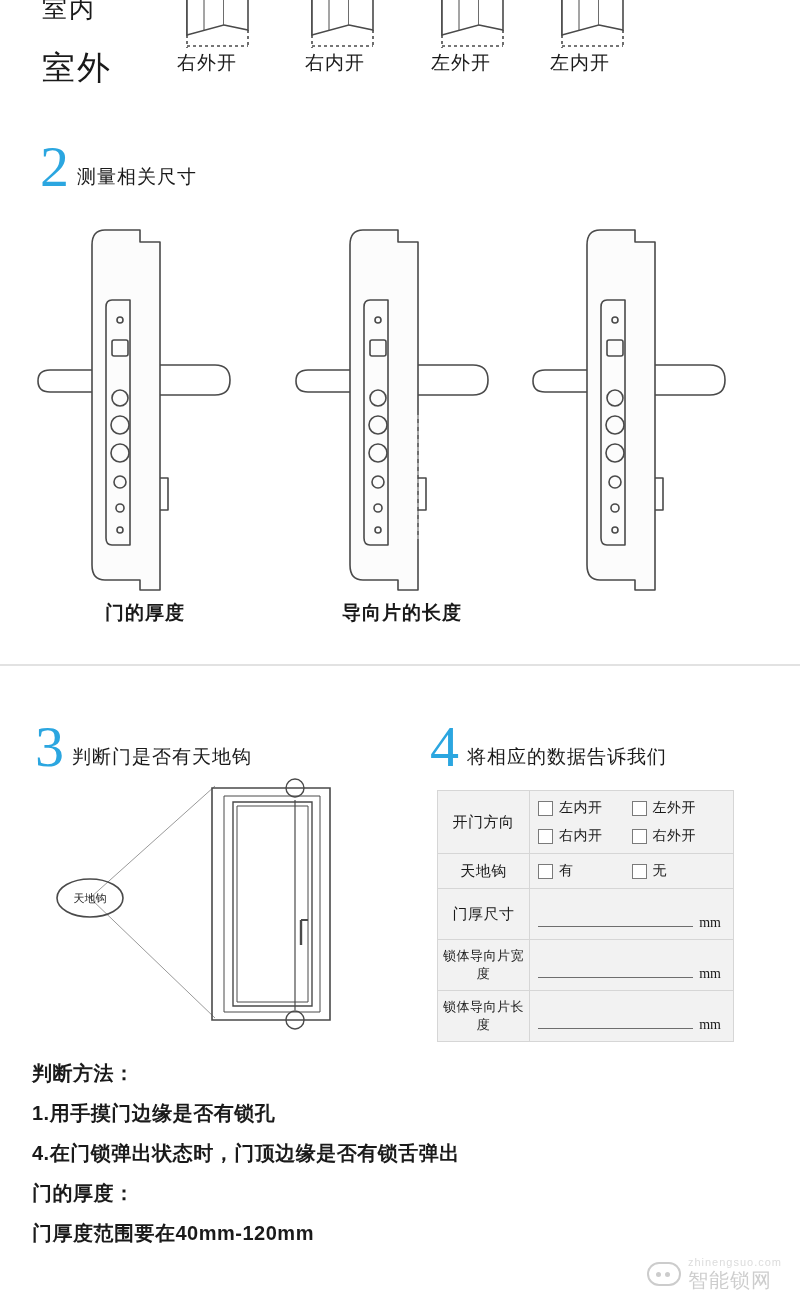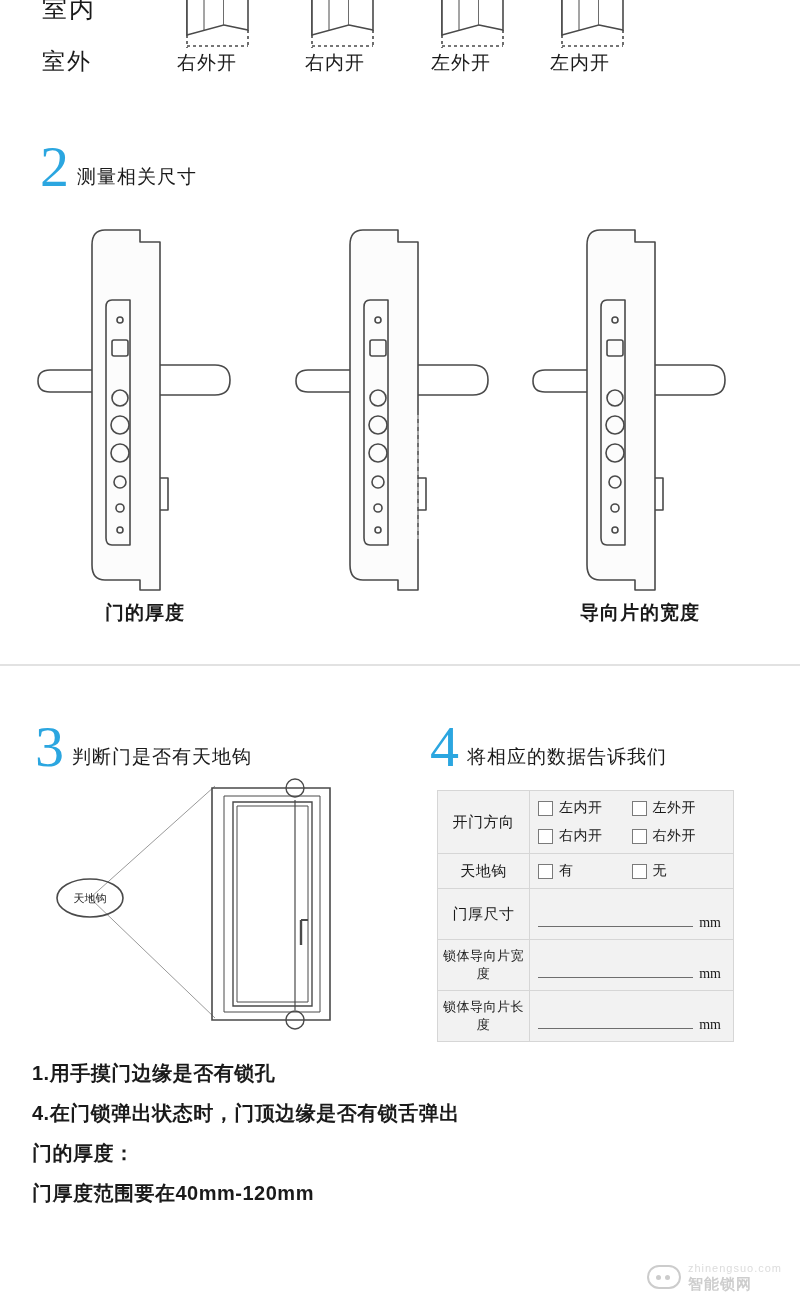--- a/index.html
+++ b/index.html
@@ -26,21 +26,21 @@
   .sec1 .lbl-inside {
     position: absolute;
     left: 30px; top: -8px;
     font-size: 25px;
     letter-spacing: 2px;
     color: #1a1a1a;
   }
   .sec1 .lbl-outside {
     position: absolute;
     left: 30px; top: 46px;
-    font-size: 23px;
+    font-size: 33px;
     letter-spacing: 2px;
     color: #1a1a1a;
   }
   .sec1 .dir-label {
     position: absolute;
     top: 50px;
     font-size: 19px;
     color: #1a1a1a;
     letter-spacing: 1px;
   }
@@ -184,21 +184,21 @@
   .wm-logo::after {
     content: "";
     position: absolute;
     left: 16px; top: 8px;
     width: 5px; height: 5px;
     border-radius: 50%;
     background: #9a9a9a;
   }
   .wm-text { line-height: 1.15; }
   .wm-text div:first-child { font-size: 11px; color: #b9b9b9; letter-spacing: 1px; }
-  .wm-text div:last-child { font-size: 15px; color: #9d9d9d; font-weight: bold; letter-spacing: 1px; }
+  .wm-text div:last-child { font-size: 20px; color: #9d9d9d; font-weight: normal; letter-spacing: 1px; }
 </style>
 </head>
 <body>
 
 <div id="page">
 
   <div class="sec1">
     <div class="lbl-inside">室内</div>
     <div class="lbl-outside">室外</div>
 
@@ -281,39 +281,39 @@
         <circle cx="90" cy="233" r="9"></circle>
         <circle cx="90" cy="262" r="6"></circle>
         <circle cx="90" cy="288" r="4"></circle>
         <circle cx="90" cy="310" r="3"></circle>
         <path d="M130 145 L185 145 Q200 145 200 160 Q200 175 185 175 L130 175"></path>
         <path d="M62 150 L20 150 Q8 150 8 161 Q8 172 20 172 L62 172"></path>
         <path d="M130 258 L138 258 L138 290 L130 290"></path>
         <path d="M130 195 L130 320" stroke="#b5b5b5" stroke-dasharray="4 4"></path>
       </g>
     </svg>
+    <div class="cap" style="left:302px; width:200px;">导向片的长度</div>
 
     <svg class="lock-fig" style="left:525px;" width="230" height="380" viewBox="0 0 230 380">
       <g fill="none" stroke="#4a4a4a" stroke-width="1.6" stroke-linejoin="round">
         <path d="M75 10 L110 10 L110 22 L130 22 L130 370 L110 370 L110 360 L75 360 Q62 360 62 345 L62 25 Q62 10 75 10 Z" fill="#fcfcfc"></path>
         <path d="M82 80 L100 80 L100 325 L82 325 Q76 325 76 318 L76 87 Q76 80 82 80 Z"></path>
         <rect x="82" y="120" width="16" height="16" rx="2"></rect>
         <circle cx="90" cy="100" r="3"></circle>
         <circle cx="90" cy="178" r="8"></circle>
         <circle cx="90" cy="205" r="9"></circle>
         <circle cx="90" cy="233" r="9"></circle>
         <circle cx="90" cy="262" r="6"></circle>
         <circle cx="90" cy="288" r="4"></circle>
         <circle cx="90" cy="310" r="3"></circle>
         <path d="M130 145 L185 145 Q200 145 200 160 Q200 175 185 175 L130 175"></path>
         <path d="M62 150 L20 150 Q8 150 8 161 Q8 172 20 172 L62 172"></path>
         <path d="M130 258 L138 258 L138 290 L130 290"></path>
       </g>
     </svg>
-    <div class="cap" style="left:540px; width:200px;">导向片的宽度</div>
   </div>
 
   <div class="divider"></div>
 
   <div class="sec3">
     <div class="head">
       <span class="step-num">3</span>
       <span class="step-title">判断门是否有天地钩</span>
     </div>
 
@@ -337,20 +337,21 @@
         <circle cx="265" cy="18" r="9" stroke-width="1.4"></circle>
 
         <circle cx="265" cy="250" r="9" stroke-width="1.4"></circle>
 
         <ellipse cx="60" cy="128" rx="33" ry="19"></ellipse>
       </g>
       <text x="60" y="132" text-anchor="middle" font-size="11" fill="#1a1a1a" font-family="Liberation Sans, sans-serif">天地钩</text>
     </svg>
 
     <div class="notes">
+      <p>判断方法：</p>
       <p>1.用手摸门边缘是否有锁孔</p>
       <p>4.在门锁弹出状态时，门顶边缘是否有锁舌弹出</p>
       <p>门的厚度：</p>
       <p>门厚度范围要在40mm-120mm</p>
     </div>
   </div>
 
   <div class="sec4">
     <div class="head">
       <span class="step-num">4</span>

